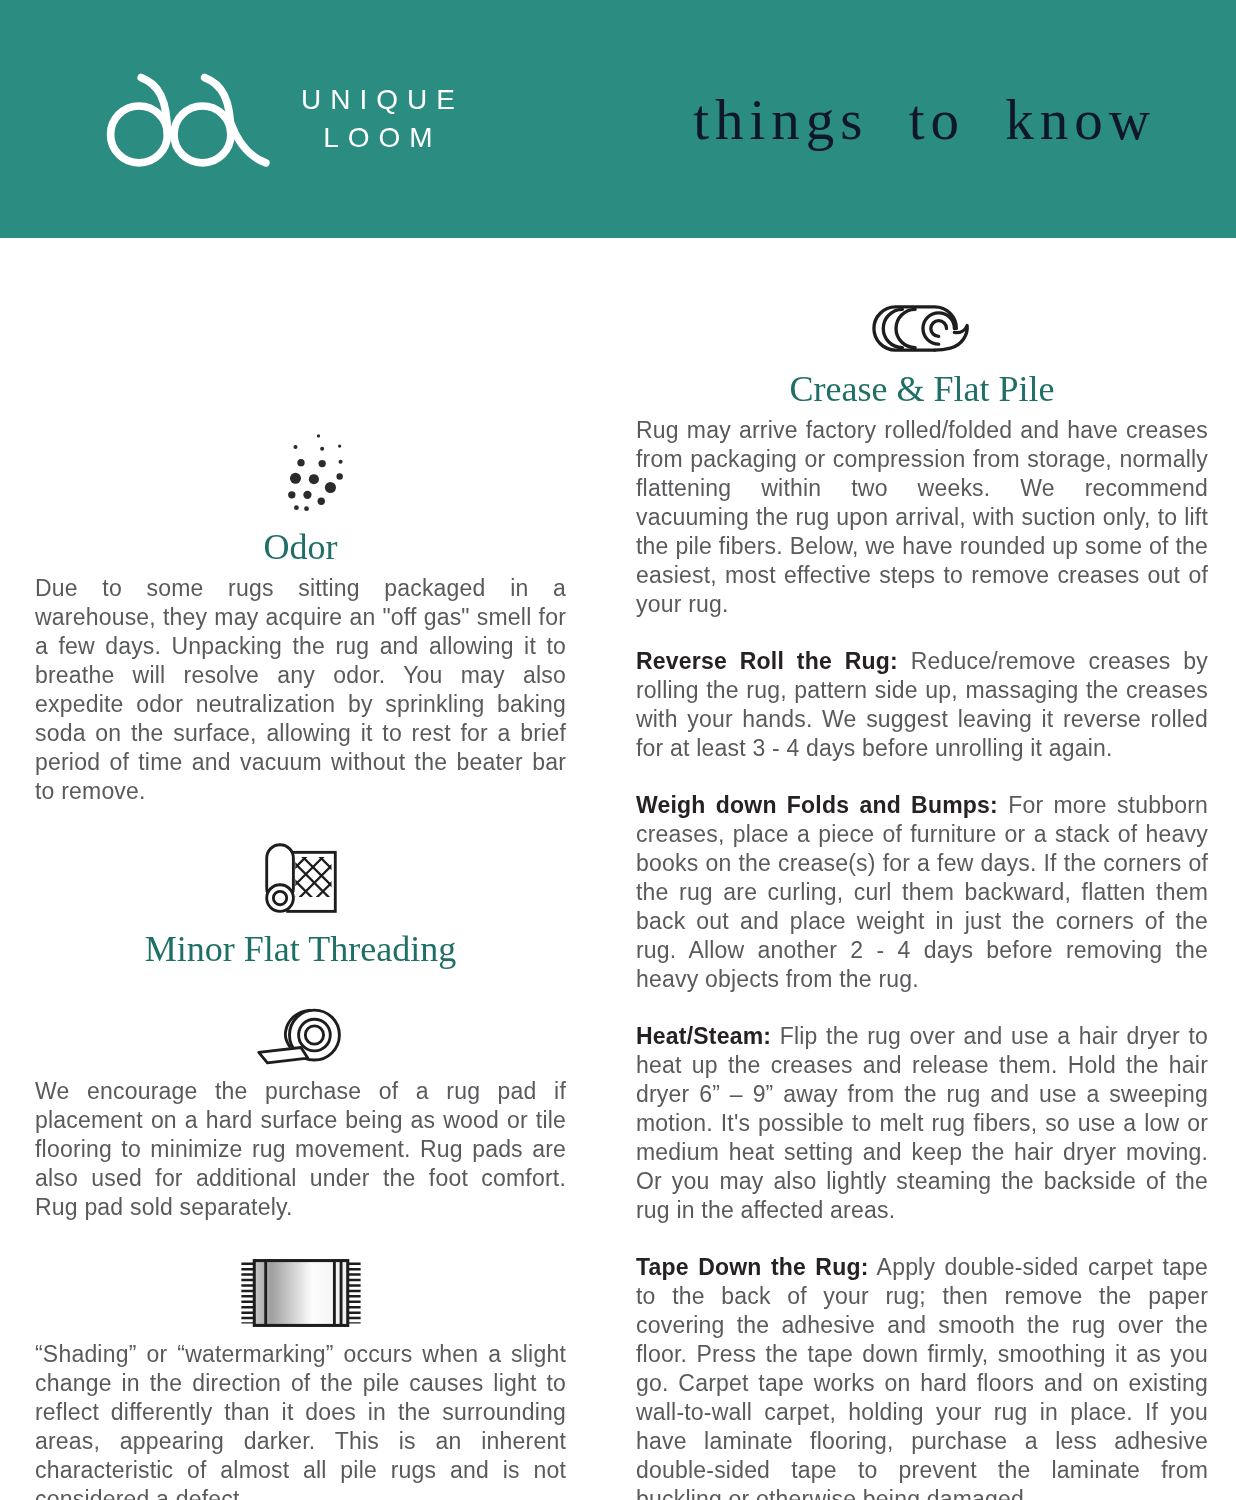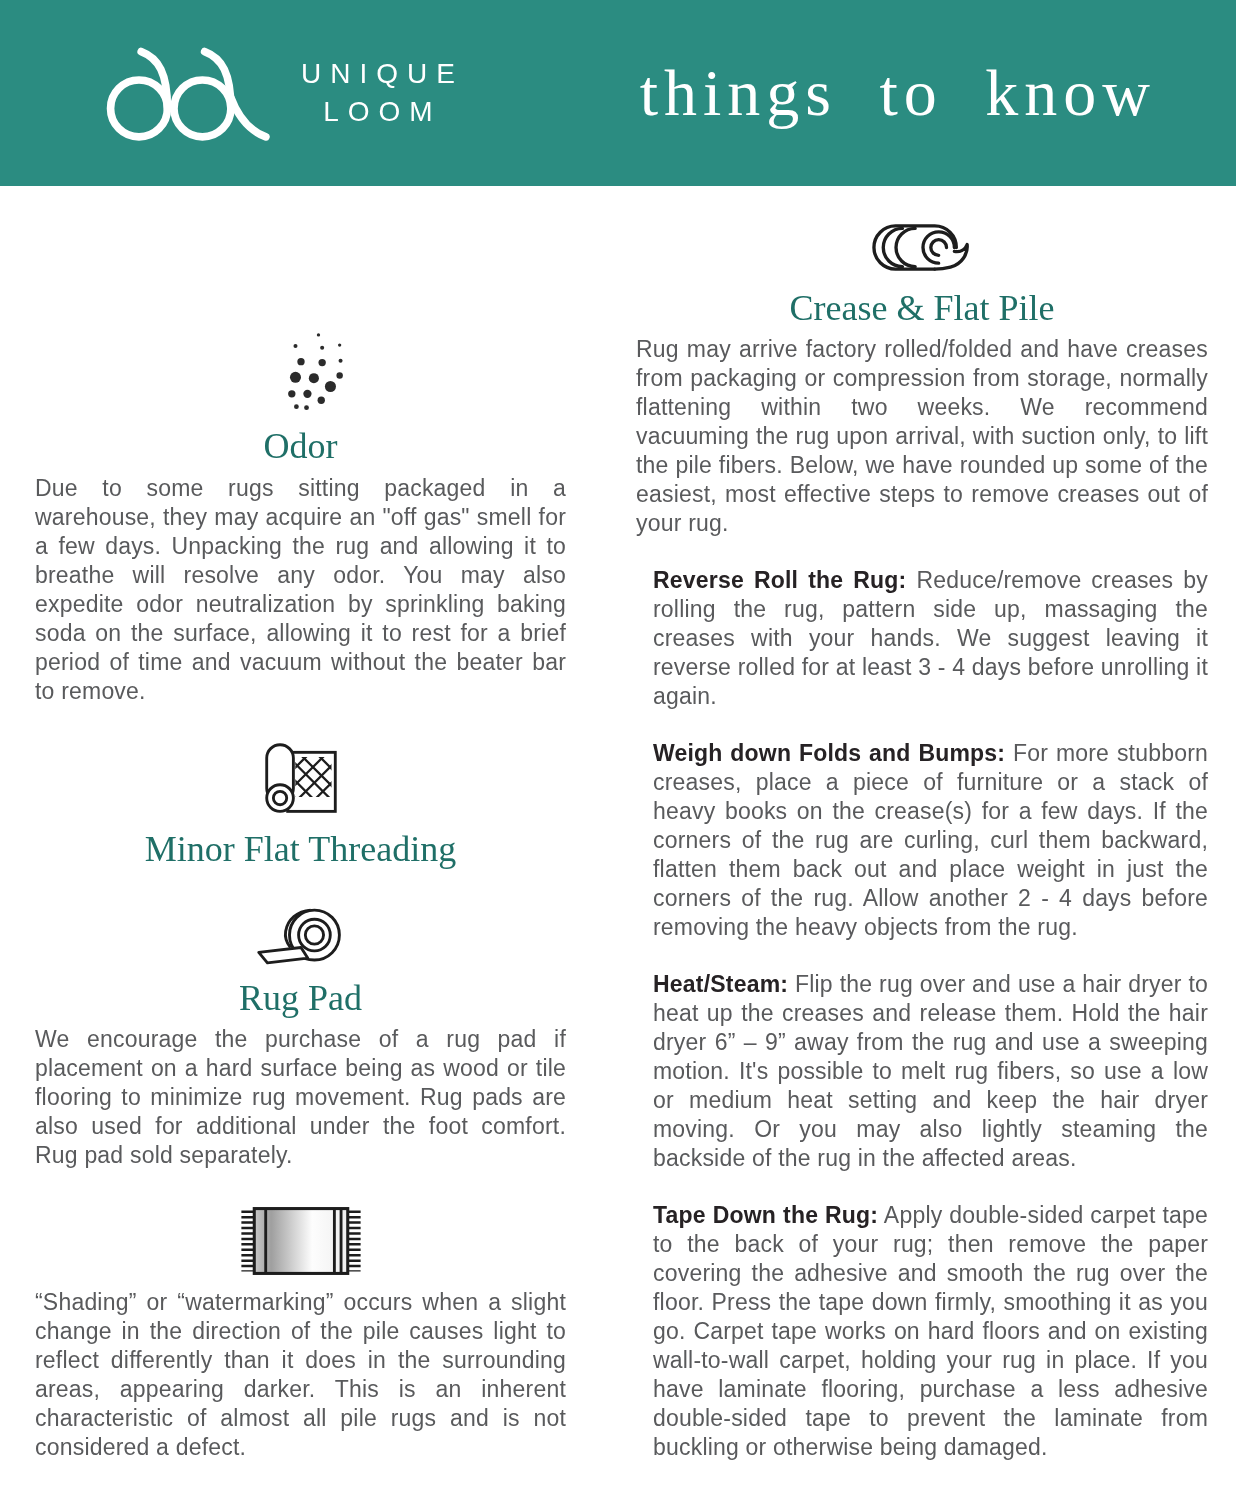--- a/index.html
+++ b/index.html
@@ -1,33 +1,33 @@
 <!DOCTYPE html>
 <html><head>
 <meta charset="utf-8">
 <style>
   * { margin:0; padding:0; box-sizing:border-box; }
   html,body { width:1236px; background:#ffffff; }
   body { height:1500px; overflow:hidden; font-family:"Liberation Sans", sans-serif; }
 
   
   .header {
-    height:186px; background:#2b8c81;
+    height:238px; background:#2b8c81;
     display:flex; align-items:center;
   }
   .brand { display:flex; align-items:center; gap:22px; margin-left:104px; }
   .logo-svg { display:block; }
   .brand-text {
     color:#ffffff; font-size:28px; letter-spacing:9px;
     line-height:38px; text-align:center; font-weight:400;
   }
   .page-title {
     margin-left:auto; margin-right:80px;
-    color:#ffffff; font-family:"Liberation Serif", serif;
-    font-size:66px; font-weight:400; letter-spacing:6px; word-spacing:20px;
+    color:#0f172a; font-family:"Liberation Serif", serif;
+    font-size:57px; font-weight:400; letter-spacing:6px; word-spacing:20px;
     white-space:nowrap;
   }
 
   
   .main {
     display:flex; align-items:flex-end;
     padding:22px 28px 4px 35px;
     height:1314px;
   }
   .col-left  { width:531px; }
@@ -39,21 +39,21 @@
   .icon-wrap.crease { margin-top:16px; margin-bottom:14px; }
 
   h2 {
     font-family:"Liberation Serif", serif; font-weight:400;
     color:#1f6f67; font-size:36px; line-height:1.2; margin-bottom:5px;
   }
   .body {
     color:#595a5c; font-size:23px; line-height:29px;
     text-align:justify; letter-spacing:0.2px; hyphens:none;
   }
-  .tip { margin-top:28px;margin-left:17px; }
+  .tip { margin-top:28px; }
   .tip-label { font-weight:700; color:#262224; }
 
   svg .ink { stroke:#1d1d1d; }
 </style>
 </head>
 <body>
 
 <header class="header">
   <div class="brand">
     <svg class="logo-svg" width="175" viewBox="0 0 160 88">
@@ -130,21 +130,20 @@
         <svg width="96" height="62" viewBox="0 0 100 64">
           <g class="ink" stroke="#1d1d1d" stroke-width="3" stroke-linejoin="round">
             <path d="M60,5 C46,6 36,15 34,27 C33,33 35,39 39,44" fill="none"></path>
             <circle cx="64" cy="31" r="26" fill="#ffffff"></circle>
             <circle cx="64" cy="31" r="16.5" fill="none"></circle>
             <circle cx="64" cy="31" r="9.5" fill="none"></circle>
             <path d="M50,44 L6,49 L15,60 L57,55 Z" fill="#ffffff"></path>
           </g>
         </svg>
       </div>
-      <h2>Rug Pad</h2>
       <p class="body">We encourage the purchase of a rug pad if placement on a hard surface being as wood or tile flooring to minimize rug movement. Rug pads are also used for additional under the foot comfort. Rug pad sold separately.</p>
     </section>
 
     <section class="section">
       <div class="icon-wrap">
         <svg width="124" height="74" viewBox="0 0 130 76">
           <defs>
             <linearGradient id="shadeG" x1="0" y1="0" x2="1" y2="0">
               <stop offset="0" stop-color="#c9c9c9"></stop>
               <stop offset="0.18" stop-color="#9f9f9f"></stop>

